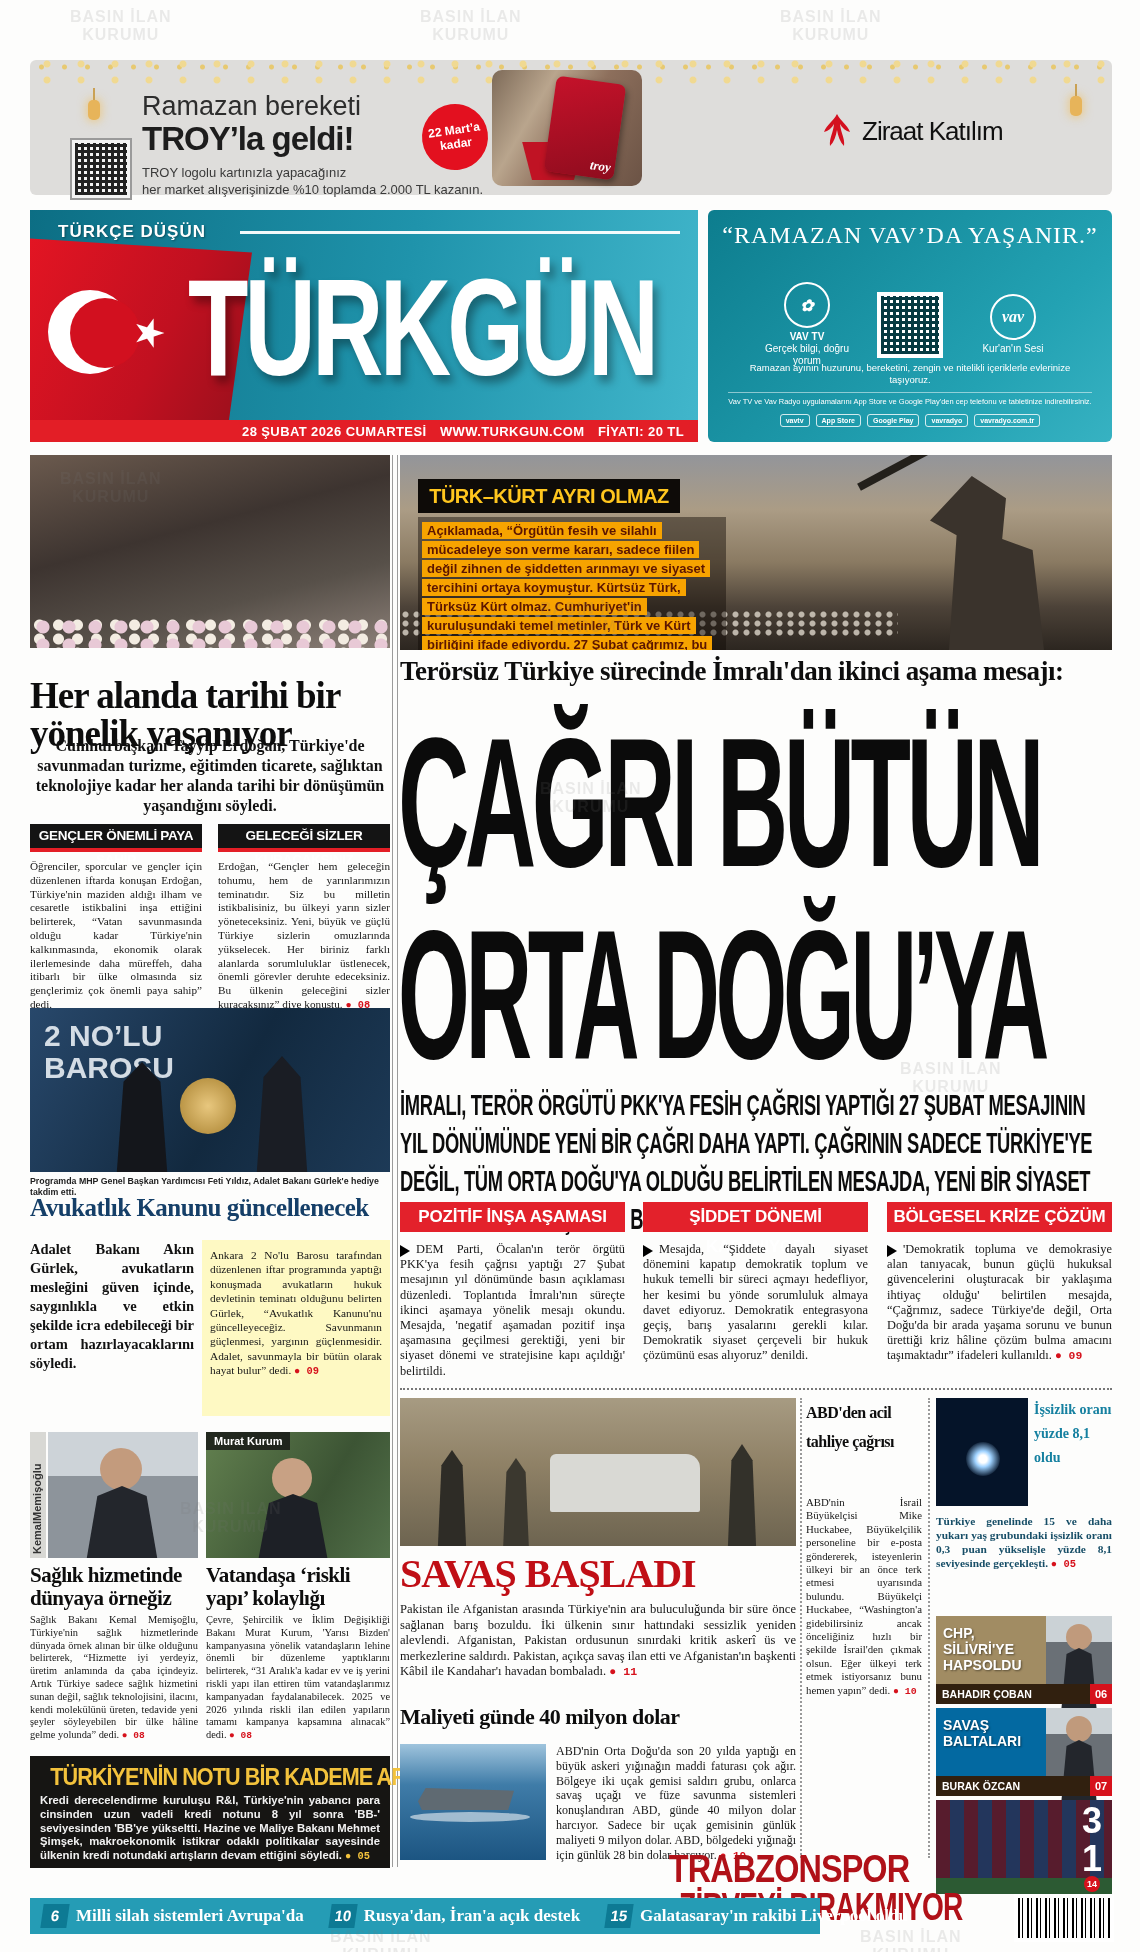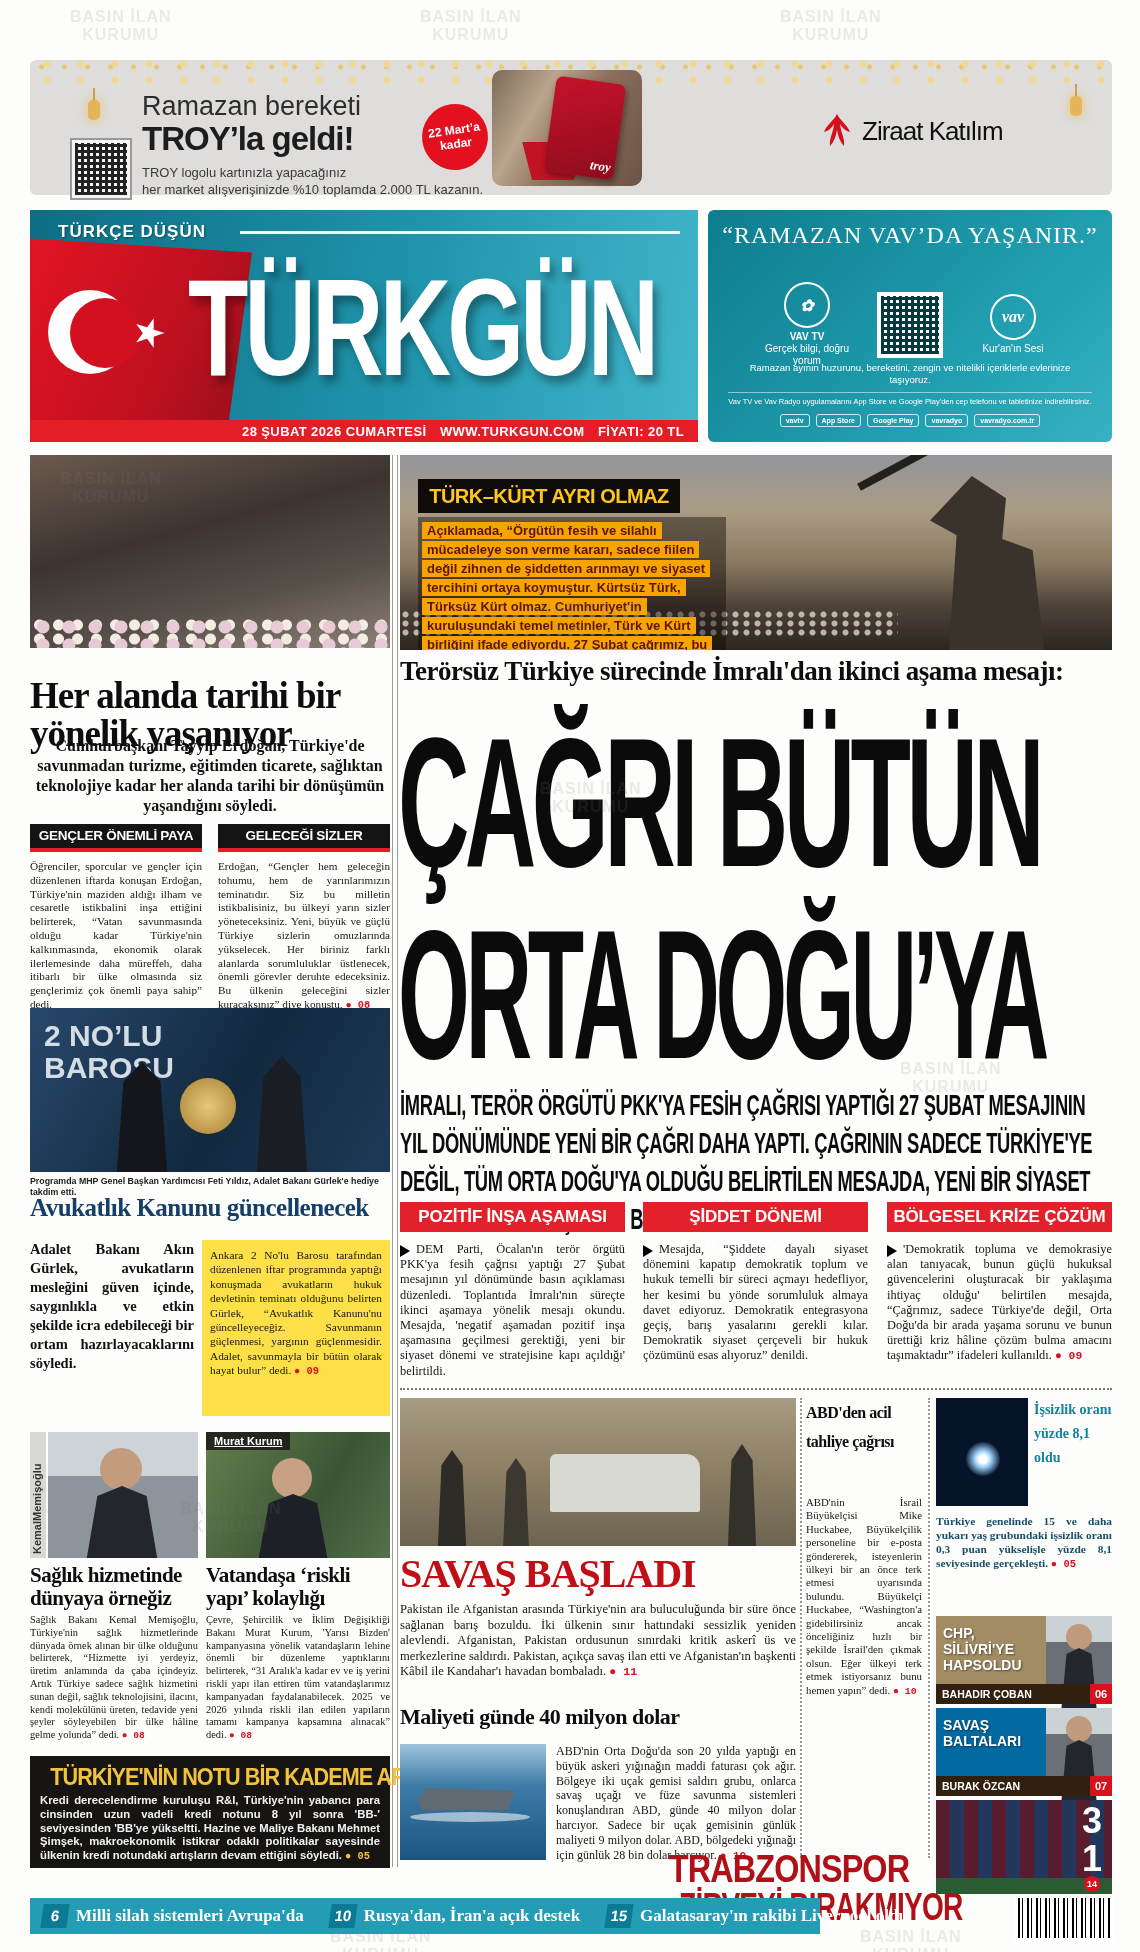--- a/index.html
+++ b/index.html
@@ -258,33 +258,33 @@
       <div>2 NO’LU</div>
         <div>BAROSU</div>
     </div>
     <div style="position:absolute;left:70px;bottom:0;width:84px;height:110px;background:#14161b;clip-path:polygon(20% 100%,28% 18%,50% 0,72% 18%,80% 100%);"></div>
     <div style="position:absolute;left:210px;bottom:0;width:84px;height:116px;background:#1a1d24;clip-path:polygon(20% 100%,28% 18%,50% 0,72% 18%,80% 100%);"></div>
     <div style="position:absolute;left:150px;top:70px;width:56px;height:56px;border-radius:50%;background:radial-gradient(#e8c77e,#a8812f);"></div>
   </div>
   <div class="abs" style="left:30px;top:1176px;width:360px;font:bold 8.8px/11px 'Liberation Sans',sans-serif;color:#222;">Programda MHP Genel Başkan Yardımcısı Feti Yıldız, Adalet Bakanı Gürlek'e hediye takdim etti.</div>
   <h2 class="abs serifhead" style="left:30px;top:1194px;width:362px;font-size:25px;line-height:28px;color:#153f68;margin:0;letter-spacing:-.5px;white-space:nowrap;">Avukatlık Kanunu güncellenecek</h2>
   <p class="abs" style="left:30px;top:1240px;width:164px;margin:0;font:bold 14.5px/19px 'Liberation Serif',serif;text-align:justify;">Adalet Bakanı Akın Gürlek, avukatların mesleğini güven içinde, saygınlıkla ve etkin şekilde icra edebileceği bir ortam hazırlayacaklarını söyledi.</p>
-  <div class="abs" style="left:202px;top:1240px;width:188px;height:176px;background:#fde047;box-sizing:border-box;padding:8px;">
+  <div class="abs" style="left:202px;top:1240px;width:188px;height:176px;background:#fef9c3;box-sizing:border-box;padding:8px;">
     <p class="bodytxt" style="margin:0;font-size:11.3px;line-height:14.4px;"><span>Ankara 2 No'lu Barosu tarafından düzenlenen iftar programında yaptığı konuşmada avukatların hukuk devletinin teminatı olduğunu belirten Gürlek, “Avukatlık Kanunu'nu güncelleyeceğiz. Savunmanın güçlenmesi, yargının güçlenmesidir. Adalet, savunmayla bir bütün olarak hayat bulur” dedi.</span> <span class="pref">● 09</span></p>
   </div>
 
   <div class="abs" style="left:30px;top:1432px;width:16px;height:126px;background:#d8d8d4;">
     <span style="position:absolute;left:1px;top:122px;transform:rotate(-90deg);transform-origin:left top;font:bold 11px 'Liberation Sans',sans-serif;color:#333;white-space:nowrap;">KemalMemişoğlu</span>
   </div>
   <div class="ph" style="left:48px;top:1432px;width:150px;height:126px;background:linear-gradient(#cdd3d8 0 35%,#8d949b 35% 100%);">
     <div style="position:absolute;left:52px;top:16px;width:42px;height:42px;border-radius:50%;background:#c39b7d;"></div>
     <div style="position:absolute;left:30px;top:54px;width:88px;height:72px;background:#23262c;clip-path:polygon(10% 100%,22% 14%,50% 0,78% 14%,90% 100%);"></div>
   </div>
   <div class="ph" style="left:206px;top:1432px;width:184px;height:126px;background:linear-gradient(120deg,#62804f 0%,#3c5434 60%,#53714a 100%);">
-    <div style="position:absolute;left:0;top:0;background:rgba(20,20,20,.8);color:#fff;font:bold 11px/18px 'Liberation Sans',sans-serif;padding:0 8px;text-decoration:underline;">Murat Kurum</div>
+    <div style="position:absolute;left:0;top:0;background:rgba(20,20,20,.8);color:#fff;font:bold 11px/18px 'Liberation Sans',sans-serif;padding:0 8px;">Murat Kurum</div>
     <div style="position:absolute;left:66px;top:26px;width:40px;height:40px;border-radius:50%;background:#c8a184;"></div>
     <div style="position:absolute;left:44px;top:62px;width:86px;height:64px;background:#1d2026;clip-path:polygon(10% 100%,22% 14%,50% 0,78% 14%,90% 100%);"></div>
   </div>
   <h3 class="abs serifhead" style="left:30px;top:1564px;width:168px;font-size:21px;line-height:23px;margin:0;letter-spacing:-.5px;">Sağlık hizmetinde dünyaya örneğiz</h3>
   <h3 class="abs serifhead" style="left:206px;top:1564px;width:184px;font-size:21px;line-height:23px;margin:0;letter-spacing:-.5px;">Vatandaşa ‘riskli yapı’ kolaylığı</h3>
   <p class="abs bodytxt" style="left:30px;top:1614px;width:168px;margin:0;font-size:10.4px;line-height:12.8px;"><span>Sağlık Bakanı Kemal Memişoğlu, Türkiye'nin sağlık hizmetlerinde dünyada örnek alınan bir ülke olduğunu belirterek, “Hizmette iyi yerdeyiz, üretim anlamında da çaba içindeyiz. Artık Türkiye sadece sağlık hizmetini sunan değil, sağlık teknolojisini, ilacını, kendi molekülünü üreten, tedavide yeni şeyler söyleyebilen bir ülke hâline gelme yolunda” dedi.</span> <span class="pref">● 08</span></p>
   <p class="abs bodytxt" style="left:206px;top:1614px;width:184px;margin:0;font-size:10.4px;line-height:12.8px;"><span>Çevre, Şehircilik ve İklim Değişikliği Bakanı Murat Kurum, 'Yarısı Bizden' kampanyasına yönelik vatandaşların lehine önemli bir düzenleme yaptıklarını belirterek, “31 Aralık'a kadar ev ve iş yerini riskli yapı ilan ettiren tüm vatandaşlarımız kampanyadan faydalanabilecek. 2025 ve 2026 yılında riskli ilan edilen yapıların tamamı kampanya kapsamına alınacak” dedi.</span> <span class="pref">● 08</span></p>
 
   <div class="abs" style="left:30px;top:1756px;width:360px;height:112px;background:#161513;box-sizing:border-box;padding:7px 10px;">
     <div style="color:#f3c23c;font:bold 23px/26px 'Liberation Sans',sans-serif;text-align:center;letter-spacing:-1px;transform:scale(.94,1.05);transform-origin:center top;white-space:nowrap;">TÜRKİYE'NİN NOTU BİR KADEME ARTTI</div>

